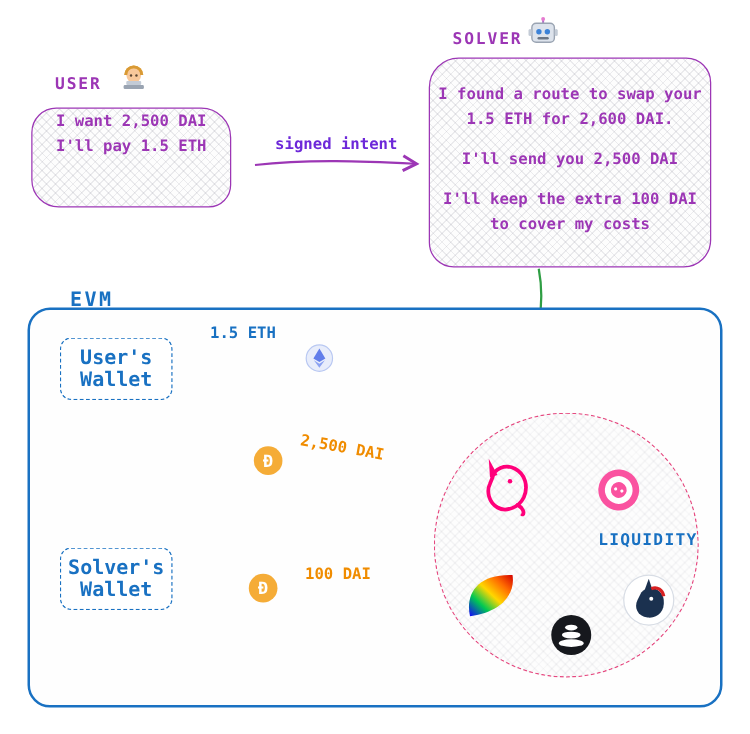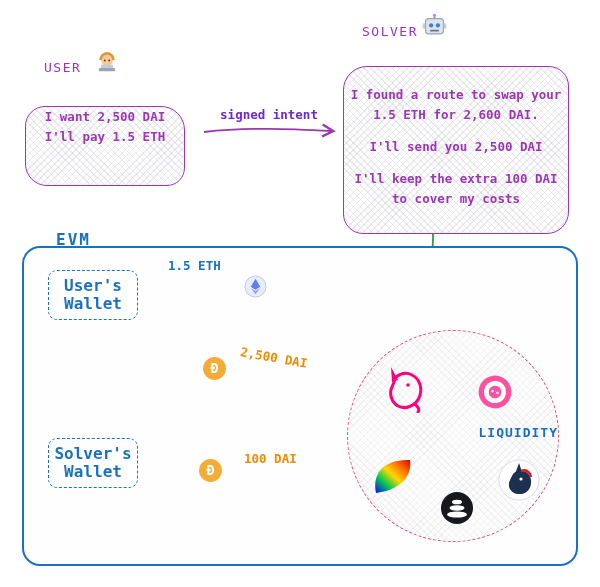--- a/index.html
+++ b/index.html
@@ -10,30 +10,29 @@
   .abs{position:absolute;}
   .arrows{position:absolute;left:0;top:0;z-index:1;pointer-events:none;}
   .layer{position:absolute;left:0;top:0;z-index:2;width:100%;height:100%;pointer-events:none;}
   .layer > *{pointer-events:auto;}
 
   .hatch{
     background:
       repeating-linear-gradient(45deg, rgba(140,140,155,.16) 0 1px, transparent 1px 5px),
       repeating-linear-gradient(135deg, rgba(140,140,155,.16) 0 1px, transparent 1px 5px),
       #fdfdfd;
-    margin-top: 20px;
   }
   .hatch-light{
     background:
       repeating-linear-gradient(45deg, rgba(140,140,155,.09) 0 1px, transparent 1px 5px),
       repeating-linear-gradient(135deg, rgba(140,140,155,.09) 0 1px, transparent 1px 5px),
       #fdfdfd;
   }
 
-  .actor-label{color:#9c36b5;font-weight:normal;font-size:13px;letter-spacing:1.5px;}
+  .actor-label{color:#9c36b5;font-weight:bold;font-size:13px;letter-spacing:1.5px;}
   .user-label{left:44px;top:60px;}
   .user-avatar{left:94px;top:48px;}
   .solver-label{left:362px;top:24px;}
   .robot-avatar{left:421px;top:13px;}
 
   .bubble{
     border:1.6px solid #9c36b5;color:#9c36b5;text-align:center;
     font-size:12.5px;font-weight:bold;line-height:20px;
   }
   .user-bubble{left:25px;top:86px;width:160px;height:80px;border-radius:20px 24px 18px 22px;box-sizing:border-box;}

